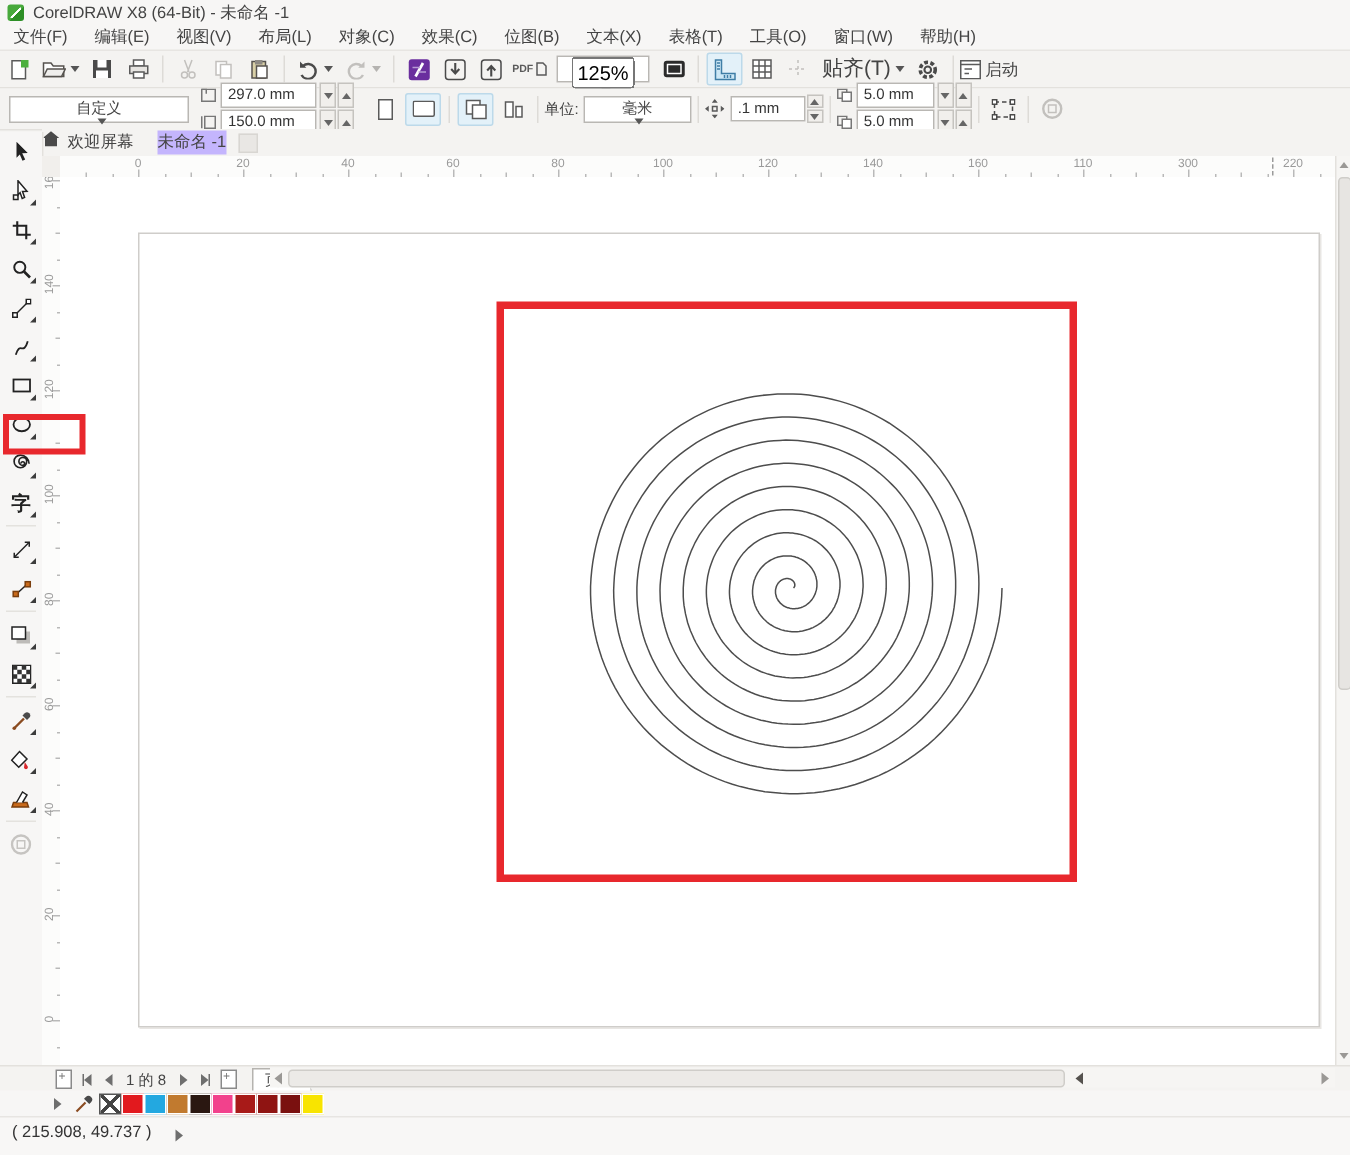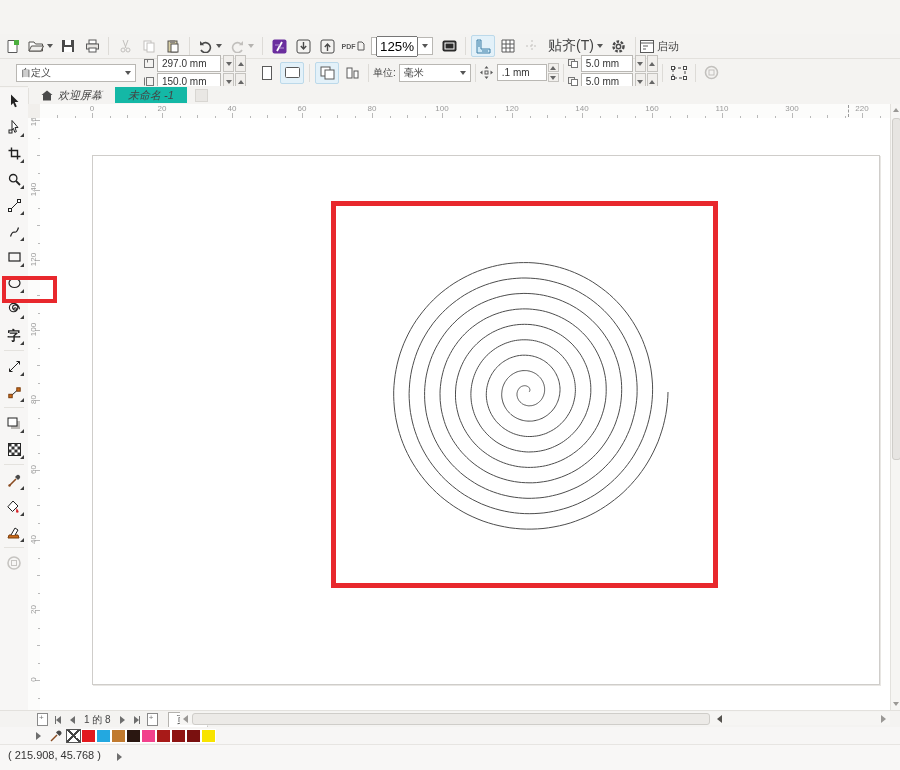--- a/index.html
+++ b/index.html
@@ -20,25 +20,25 @@
   .tbtn.active{border:1px solid #bcd9ea;background:#e3f1f9;}
   .vsep{width:1px;height:18px;background:#dddbd7;margin:0 4px;display:inline-block;}
   .dd{width:0;height:0;border-left:3px solid transparent;border-right:3px solid transparent;border-top:4px solid #555;display:inline-block;margin-left:3px;}
   .dd.gray{border-top-color:#b5b3b0;}
   .field{background:#fff;border:1px solid #b9b7b3;height:15px;display:flex;align-items:center;padding:0 2px;font-size:10px;}
   .field input{border:0;outline:0;font:10px "Liberation Sans",sans-serif;color:#333;background:transparent;}
   .spn{display:inline-flex;flex-direction:row;margin-left:1px;}
   .spn i{width:9px;height:15px;border:1px solid #c5c3bf;background:#f1efec;display:flex;align-items:center;justify-content:center;margin-left:1px;}
   .tri-u{width:0;height:0;border-left:3px solid transparent;border-right:3px solid transparent;border-bottom:4px solid #666;}
   .tri-d{width:0;height:0;border-left:3px solid transparent;border-right:3px solid transparent;border-top:4px solid #666;}
-  .combo{background:#fff;border:1px solid #b9b7b3;height:16px;display:flex;align-items:center;padding:0 4px;font-size:10px;justify-content:space-between;}
+  .combo{background:#fff;border:1px solid #b9b7b3;height:16px;display:flex;align-items:center;padding:0 4px;font-size:10px;justify-content:space-between;flex-direction:column;}
   
   #tabrow{left:28px;top:86px;width:872px;height:18px;background:#f4f3f1;border-bottom:2px solid #93cfe8;font-size:11px;display:flex;align-items:center;}
-  .doctab{height:16px;display:flex;align-items:center;padding:0 13px;font-style:italic;}
-  .doctab.active{background:#14b8a6;}
+  .doctab{height:16px;display:flex;padding:0 0;}
+  .doctab.active{background:#c4b5fd;margin-left:16px;}
   
   #toolbox{left:0;top:88px;width:28px;height:622px;background:#f7f6f5;border-right:1px solid #e3e1dd;display:flex;flex-direction:column;align-items:center;}
   .tool{width:24px;height:24px;display:flex;align-items:center;justify-content:center;position:relative;margin:1px 0;}
   .fly{position:absolute;right:2px;bottom:2px;width:0;height:0;border-left:4px solid transparent;border-bottom:4px solid #3c3c3c;}
   .tsep{width:20px;height:1px;background:#e4e2de;margin:2px 0;}
   
   #corner{left:28px;top:104px;width:12px;height:14px;background:#f1efec;border-right:1px solid #d9d7d3;border-bottom:1px solid #d9d7d3;}
   #hruler{left:40px;top:104px;width:850px;height:14px;background:#fcfcfb;border-bottom:1px solid #d9d7d3;overflow:hidden;}
   #vruler{left:28px;top:118px;width:12px;height:592px;background:#fcfcfb;border-right:1px solid #d9d7d3;overflow:hidden;}
   .htick{position:absolute;bottom:0;width:1px;background:#b9b9b9;}
@@ -73,21 +73,39 @@
   .swatch.none{background-color:#fff;border:1px solid #555;background-image:linear-gradient(45deg,transparent 44%,#444 44%,#444 56%,transparent 56%),linear-gradient(-45deg,transparent 44%,#444 44%,#444 56%,transparent 56%);}
   #statusbar{left:0;top:744px;width:900px;height:26px;background:#f8f7f6;border-top:1px solid #e7e5e2;font-size:11px;color:#333;display:flex;align-items:flex-start;}
   svg{display:block;}
   .txt{white-space:nowrap;}
 </style>
 </head>
 <body>
 
 <div id="app">
 
-
+  <div id="titlebar" class="abs row">
+    <span id="applogo"></span>
+    <span class="txt">CorelDRAW X8 (64-Bit) - 未命名 -1</span>
+  </div>
+
+  <div id="menubar" class="abs row">
+      <span class="mitem">文件(F)</span>
+      <span class="mitem">编辑(E)</span>
+      <span class="mitem">视图(V)</span>
+      <span class="mitem">布局(L)</span>
+      <span class="mitem">对象(C)</span>
+      <span class="mitem">效果(C)</span>
+      <span class="mitem">位图(B)</span>
+      <span class="mitem">文本(X)</span>
+      <span class="mitem">表格(T)</span>
+      <span class="mitem">工具(O)</span>
+      <span class="mitem">窗口(W)</span>
+      <span class="mitem">帮助(H)</span>
+    </div>
 
   <div id="toolbar" class="abs row">
     <span class="tbtn">
       <svg width="15" height="15" viewBox="0 0 15 15">
           <path d="M3,1.5 h7 l2,2 v10 h-9 z" fill="#fff" stroke="#5a5a5a"></path>
           <rect x="9" y="1" width="5" height="5" fill="#4caf3e"></rect>
         </svg>
     </span>
     <span class="tbtn" style="width:30px">
       <svg width="16" height="14" viewBox="0 0 16 14">
@@ -214,21 +232,21 @@
       <svg width="14" height="13" viewBox="0 0 14 13" style="margin-right:3px">
           <rect x="0.5" y="0.5" width="13" height="12" fill="#fff" stroke="#5a5a5a"></rect>
           <path d="M0.5,3 h13" stroke="#5a5a5a"></path>
           <path d="M3,6 h5 M3,9 h3" stroke="#5a5a5a"></path>
         </svg>
       <span class="txt" style="font-size:11px">启动</span>
     </span>
   </div>
 
   <div id="propbar" class="abs row">
-    <span class="combo" style="width:110px;margin-left:16px">
+    <span class="combo" style="width:110px;margin-left:6px">
       <span>自定义</span>
       <i class="dd"></i>
     </span>
     <span style="display:inline-flex;flex-direction:column;margin-left:8px;gap:1px">
       <span class="row">
         <svg width="10" height="9" viewBox="0 0 10 9">
             <rect x="0.5" y="0.5" width="9" height="8" fill="none" stroke="#777"></rect>
             <path d="M0.5,0.5 h3 v3" stroke="#777" fill="none"></path>
           </svg>
         <span class="field" style="width:58px;margin-left:3px">
@@ -685,19 +703,19 @@
         <span class="swatch" style="background-color: rgb(42, 23, 17);"></span>
         <span class="swatch" style="background-color: rgb(242, 65, 140);"></span>
         <span class="swatch" style="background-color: rgb(168, 26, 24);"></span>
         <span class="swatch" style="background-color: rgb(143, 20, 18);"></span>
         <span class="swatch" style="background-color: rgb(122, 16, 15);"></span>
         <span class="swatch" style="background-color: rgb(248, 228, 0);"></span>
       </span>
   </div>
 
   <div id="statusbar" class="abs">
-    <span class="txt" style="margin:4px 0 0 8px">( 215.908, 45.768 )</span>
+    <span class="txt" style="margin:4px 0 0 8px">( 215.908, 49.737 )</span>
     <span class="navbtn" style="margin-top:5px;margin-left:12px">
         <b class="arr-r"></b>
       </span>
   </div>
 
 </div>
 
 </body></html>

